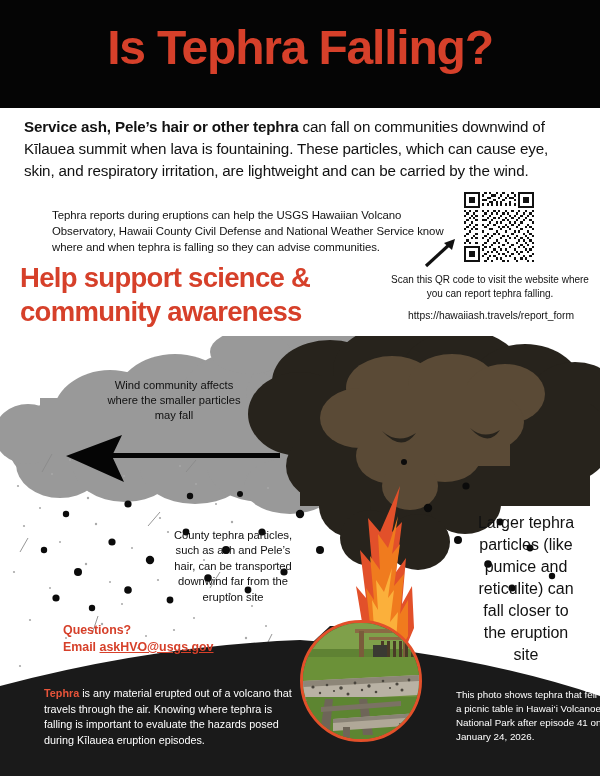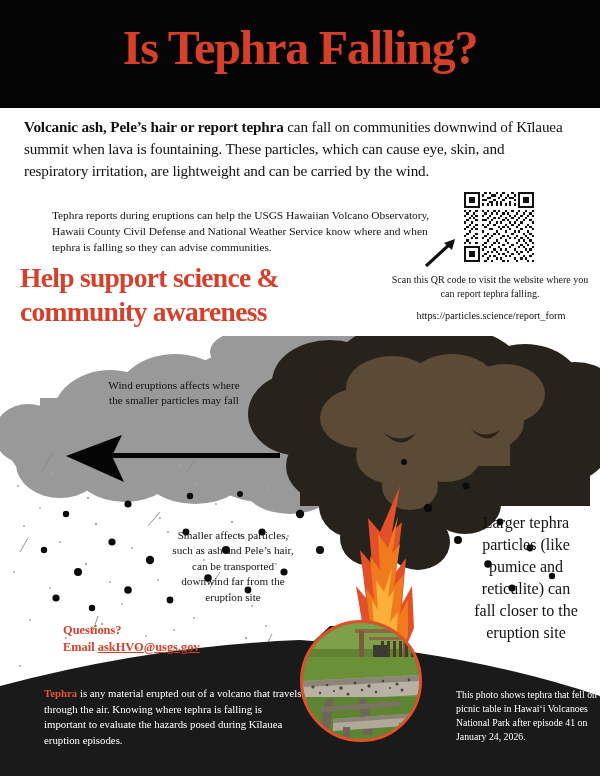--- a/index.html
+++ b/index.html
@@ -7,21 +7,20 @@
     width: 600px; height: 776px;
     background: #ffffff;
     font-family: "Liberation Sans", sans-serif;
     overflow: hidden;
   }
   #poster {
     position: relative;
     width: 600px; height: 776px;
     background: #ffffff;
     overflow: hidden;
-    font-family: Liberation Serif, serif;
   }
 
   
   .header-band {
     position: absolute; left: 0; top: 0;
     width: 600px; height: 108px;
     background: #050505;
   }
   .poster-title {
     position: absolute; left: 0; top: 23px;
@@ -170,21 +169,21 @@
 </style>
 </head>
 <body>
 
 <div id="poster">
 
   <div class="header-band"></div>
   <div class="poster-title">Is Tephra Falling?</div>
 
   <div class="intro">
-    <b>Volcanic ash, Pele’s hair or report tephra</b><span> can fall on communities downwind of Kīlauea summit when lava is fountaining.  These particles, which can cause eye, skin, and respiratory irritation, are lightweight and can be carried by the wind.</span>
+    <b>Service ash, Pele’s hair or other tephra</b><span> can fall on communities downwind of Kīlauea summit when lava is fountaining.  These particles, which can cause eye, skin, and respiratory irritation, are lightweight and can be carried by the wind.</span>
   </div>
 
   <div class="subpara">Tephra reports during eruptions can help the USGS Hawaiian Volcano Observatory, Hawaii County Civil Defense and National Weather Service know where and when tephra is falling so they can advise communities.</div>
 
   <div class="headline">Help support science &amp; community awareness</div>
 
   <div class="qr-wrap">
     <svg width="94" height="74" viewBox="0 0 33 33" shape-rendering="crispEdges" aria-hidden="true">
       <rect width="33" height="33" fill="#ffffff"></rect>
       <g fill="#111111">
@@ -439,21 +438,21 @@
   </div>
 
   <div class="qr-arrow">
     <svg width="34" height="30" viewBox="0 0 34 30" aria-hidden="true">
       <path d="M2 28 L26 6" stroke="#111" stroke-width="3.2" fill="none"></path>
       <path d="M31 1 L20 5 L28 12 Z" fill="#111"></path>
     </svg>
   </div>
 
   <div class="qr-caption">Scan this QR code to visit the website where you can report tephra falling.</div>
-  <div class="qr-url">https://particles.science/report_form</div>
+  <div class="qr-url">https://hawaiiash.travels/report_form</div>
 
   <div class="scene">
     <svg width="600" height="440" viewBox="0 0 600 440" aria-hidden="true">
       <defs>
         <clipPath id="frame">
             <rect x="0" y="0" width="600" height="440"></rect>
           </clipPath>
       </defs>
       <g clip-path="url(#frame)">
 
@@ -634,22 +633,22 @@
 
       </g>
     </svg>
   </div>
 
   <svg style="position:absolute;left:0;top:640px;width:600px;height:136px;" viewBox="0 0 600 136">
     <path d="M0 136 L0 46 Q150 6 300 0 Q470 12 600 56 L600 136 Z" fill="#1a1a1a"></path>
     <path d="M470 0 Q530 22 600 30 L600 0 Z" fill="#ffffff"></path>
   </svg>
 
-  <div class="callout callout-wind">Wind eruptions affects where the smaller particles may fall</div>
-  <div class="callout callout-small">Smaller affects particles, such as ash and Pele’s hair, can be transported downwind far from the eruption site</div>
+  <div class="callout callout-wind">Wind community affects where the smaller particles may fall</div>
+  <div class="callout callout-small">County tephra particles, such as ash and Pele’s hair, can be transported downwind far from the eruption site</div>
   <div class="callout callout-large">Larger tephra particles (like pumice and reticulite) can fall closer to the eruption site</div>
 
   <div class="questions">
     <div>Questions?</div>
     <div><span>Email </span><span class="email">askHVO@usgs.gov</span></div>
   </div>
 
   <div class="photo-circle">
     <svg width="116" height="116" viewBox="0 0 116 116" aria-hidden="true">
       <rect x="0" y="0" width="116" height="116" fill="#6d8f3c"></rect>

